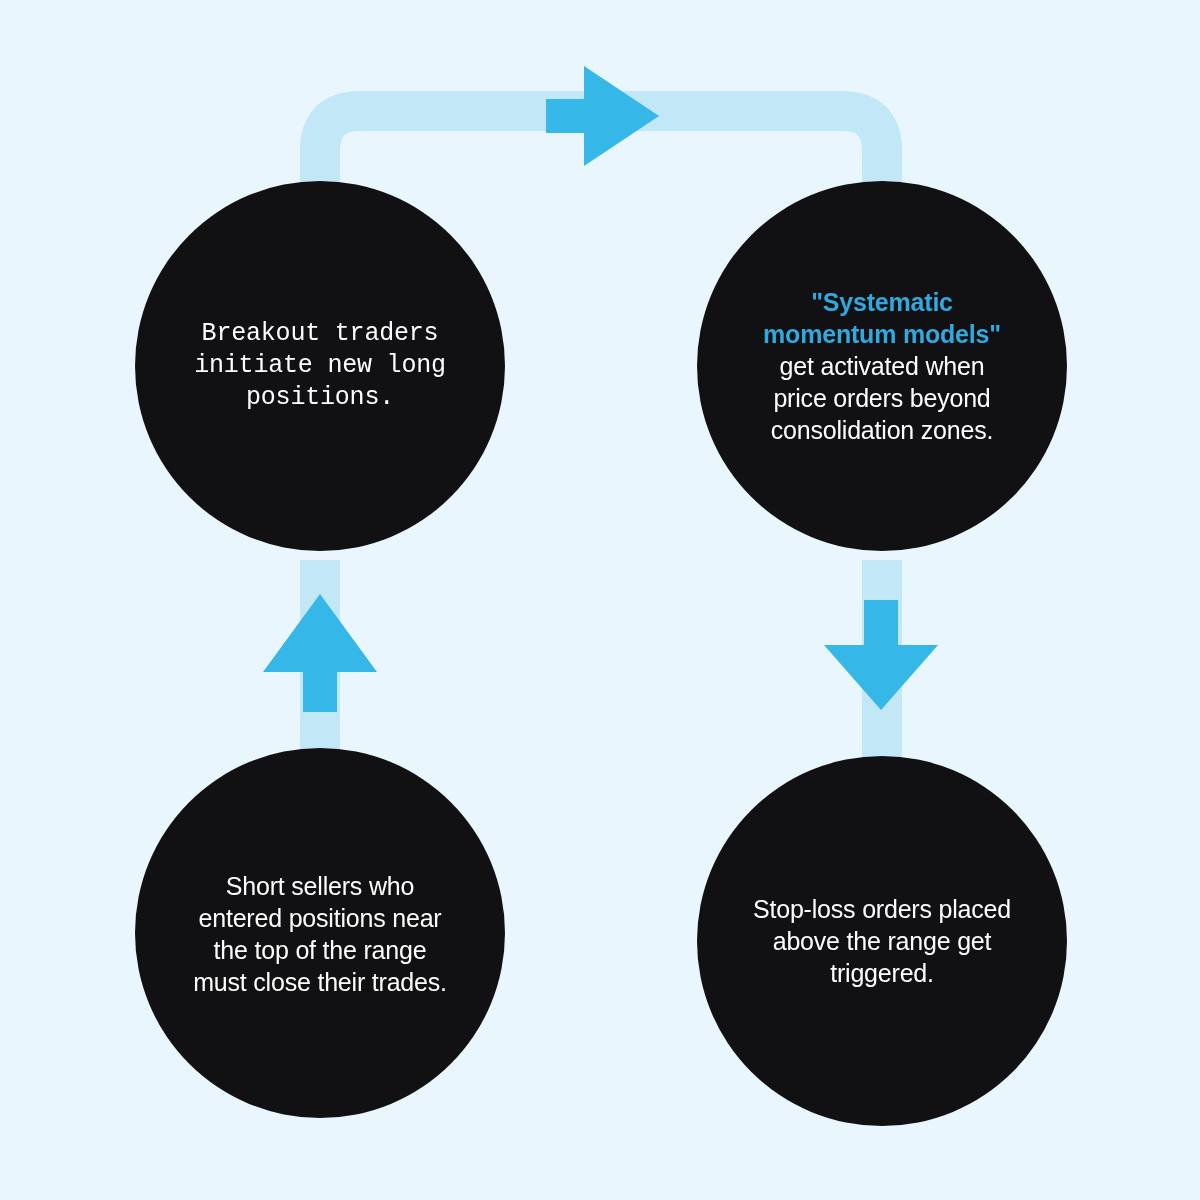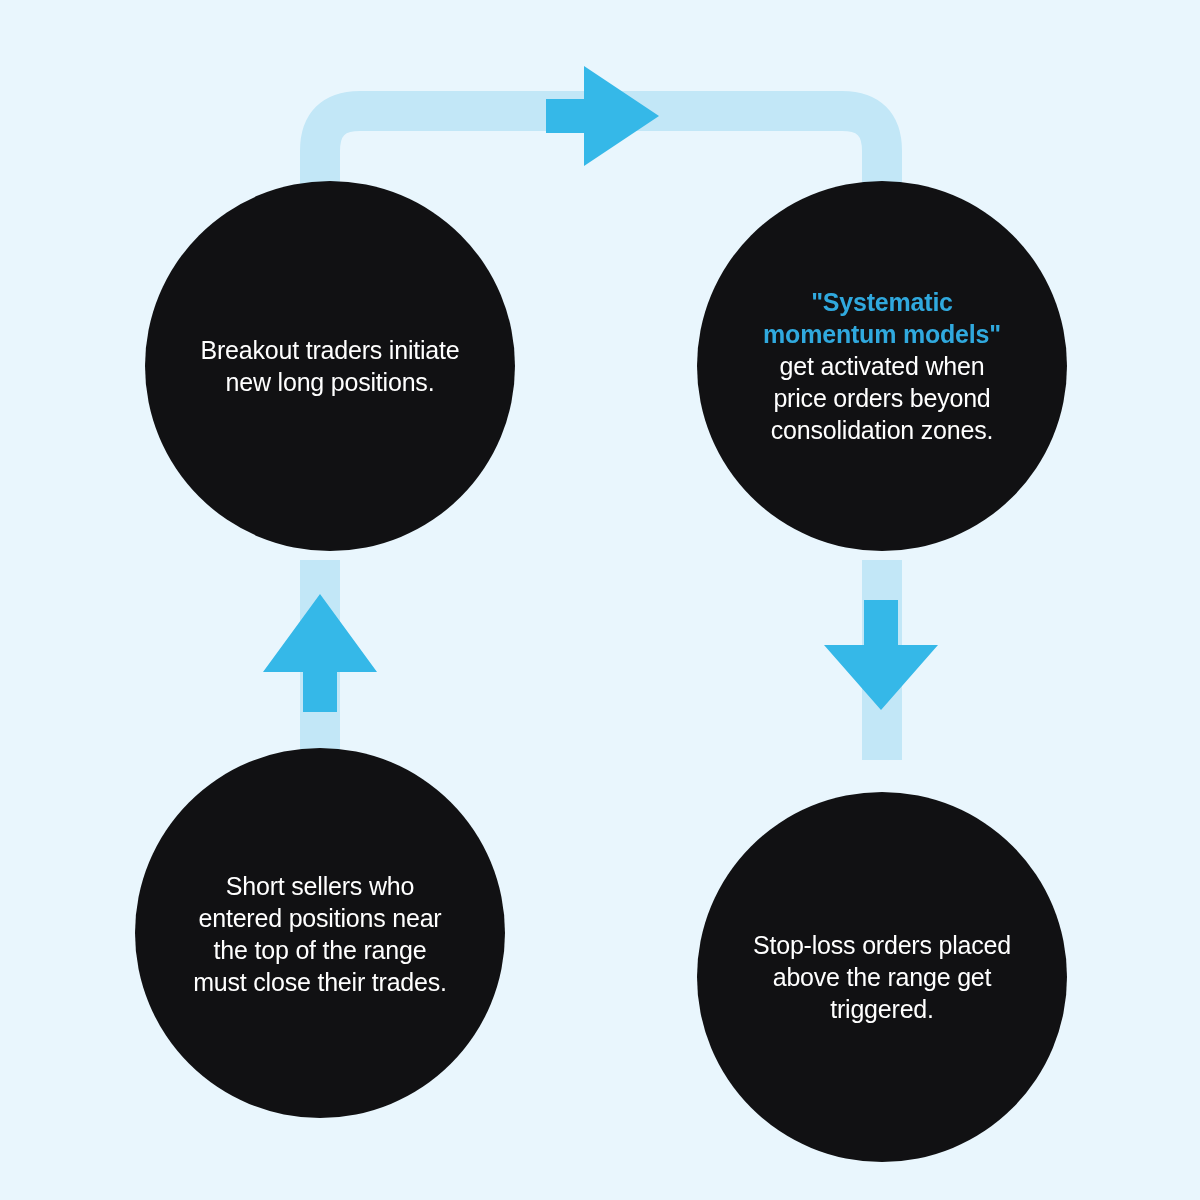--- a/index.html
+++ b/index.html
@@ -49,24 +49,24 @@
     text-align: center;
     font-weight: 400;
     letter-spacing: -0.2px;
     width: 262px;
   }
   .node-text .hl {
     color: #30a9de;
     font-weight: 700;
   }
 
-  #node-top-left    { left: 145px; top: 181px; }
+  #node-top-left    { left: 135px; top: 181px; font-family: Liberation Mono, monospace; }
   #node-top-right   { left: 697px; top: 181px; }
   #node-bottom-left { left: 135px; top: 748px; }
-  #node-bottom-right{ left: 697px; top: 792px; }
+  #node-bottom-right{ left: 697px; top: 756px; }
 
   
   #node-top-left .node-text     { transform: translateY(0px); }
   #node-top-right .node-text    { transform: translateY(0px); }
   #node-bottom-left .node-text  { transform: translateY(1px); }
   #node-bottom-right .node-text { transform: translateY(0px); }
 </style>
 </head>
 <body>
 

